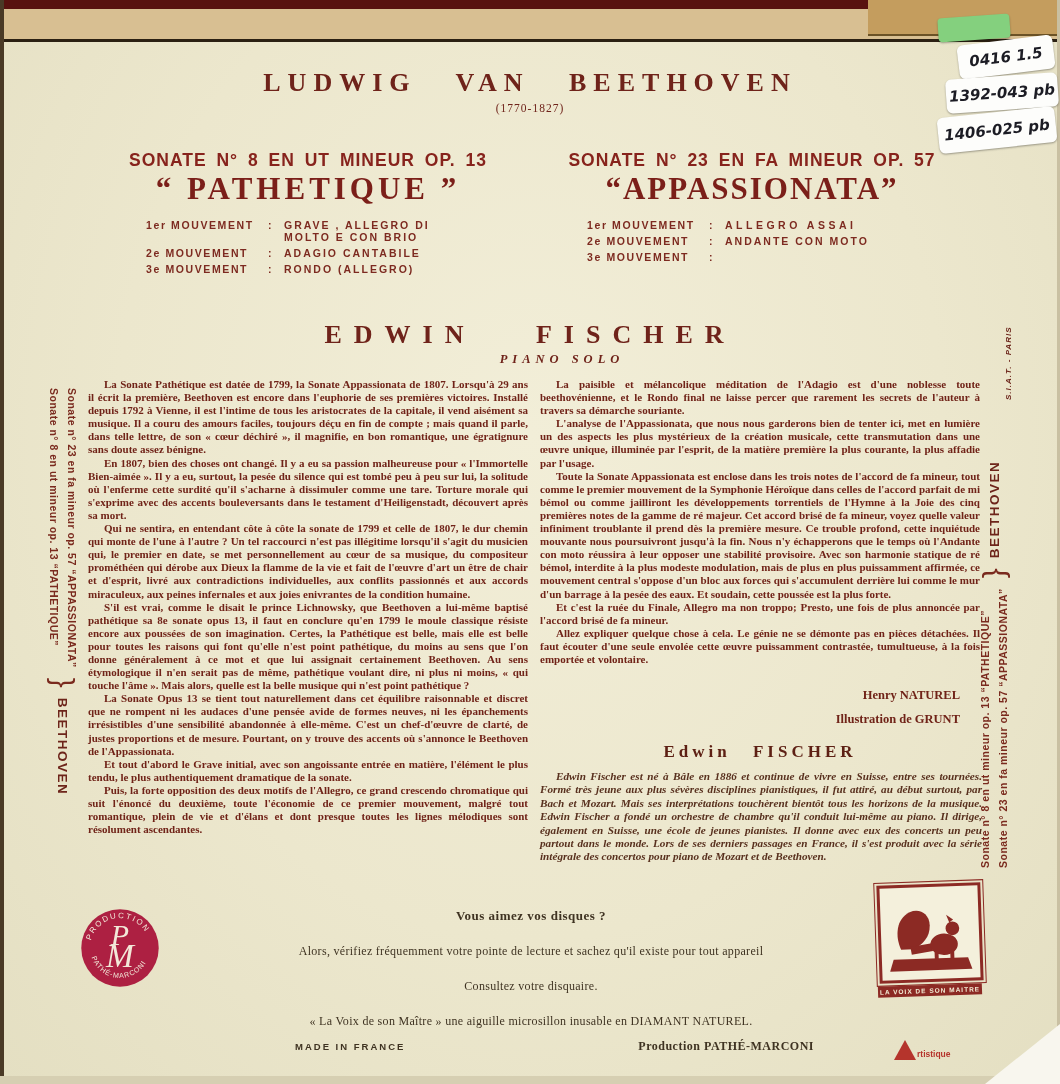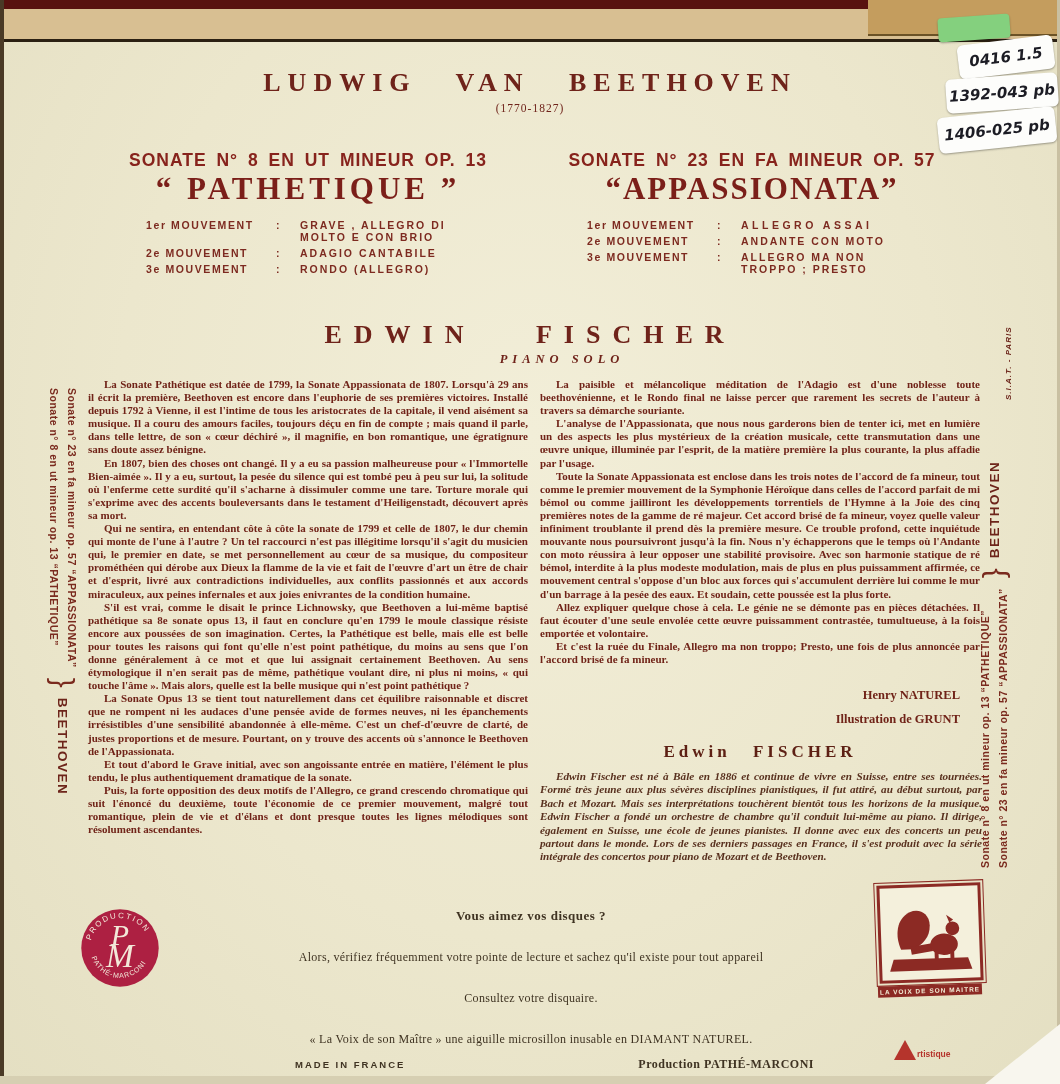--- a/index.html
+++ b/index.html
@@ -31,21 +31,21 @@
   .dates{position:absolute;left:0;top:102px;width:100%;text-align:center;color:#6f231a;font-size:11.5px;letter-spacing:1px;}
   
   .sonata{position:absolute;top:150px;width:440px;color:#84221b;}
   .sonata.left{left:88px;}
   .sonata.right{left:532px;}
   .sonata-title{font-family:"Liberation Sans", sans-serif;font-weight:700;font-size:17.5px;letter-spacing:1px;word-spacing:4px;text-align:center;color:#87231c;}
   .nickname{text-align:center;font-size:31px;font-weight:700;letter-spacing:4px;color:#7b1f19;}
   .movements{margin:12px auto 0 auto;font-family:"Liberation Sans", sans-serif;font-size:10.5px;letter-spacing:1.6px;color:#7d2a20;font-weight:700;}
   .sonata.left .movements{width:324px;}
   .sonata.right .movements{width:330px;}
-  .mv-row{display:grid;grid-template-columns:116px 10px auto;column-gap:14px;margin-bottom:4px;}
+  .mv-row{display:grid;grid-template-columns:116px 10px auto;column-gap:6px;margin-bottom:4px;}
   .mv-val{letter-spacing:2px;}
   
   .performer-name{position:absolute;left:0;top:320px;width:100%;text-align:center;color:#6f231a;
     font-size:26px;font-weight:700;letter-spacing:12px;word-spacing:42px;}
   .performer-role{position:absolute;left:0;top:352px;width:100%;text-align:center;color:#6f231a;
     font-style:italic;font-size:12.5px;letter-spacing:5px;font-weight:700;margin-left:32px;}
   
   .col{position:absolute;top:378px;width:440px;color:#702318;font-size:11px;line-height:13.1px;
     text-align:justify;font-weight:700;}
   .col-left{left:88px;}
@@ -65,21 +65,21 @@
   .spine .brace{font-size:30px;font-weight:400;line-height:1;}
   .spine .composer-name{font-size:13.5px;letter-spacing:1.5px;color:#6d241a;}
   .spine-left{left:92px;top:388px;transform:rotate(90deg);transform-origin:0 0;}
   .spine-right{left:965px;top:868px;transform:rotate(-90deg);transform-origin:0 0;}
   .siat{position:absolute;left:1004px;top:400px;transform:rotate(-90deg);transform-origin:0 0;
     width:95px;font-family:"Liberation Sans", sans-serif;font-size:8px;font-style:italic;font-weight:700;
     letter-spacing:1px;color:#6b241a;white-space:nowrap;}
   
   .footer{position:absolute;left:248px;top:908px;width:566px;color:#3f3322;text-align:center;}
   .f-question{font-size:13px;font-weight:700;letter-spacing:0.5px;}
-  .f-line{margin-top:26px;font-size:12px;letter-spacing:0.3px;}
+  .f-line{margin-top:20px;font-size:12px;letter-spacing:0.3px;}
   .f-bottom{margin-top:10px;display:flex;justify-content:space-between;align-items:baseline;margin-left:47px;}
   .f-made{font-family:"Liberation Sans", sans-serif;font-size:9.5px;font-weight:700;letter-spacing:2px;}
   .f-prod{font-size:12px;font-weight:700;letter-spacing:0.5px;}
   
   .pm-logo{position:absolute;left:76px;top:904px;width:88px;height:88px;}
   .hmv{position:absolute;left:878px;top:884px;width:104px;height:118px;}
   .hmv-box{width:98px;height:92px;border:3px solid #8c2a24;outline:1px solid #8c2a24;outline-offset:2px;
     background:#f4f0dc;display:flex;align-items:flex-end;justify-content:center;transform:rotate(-2deg);}
   .hmv-banner{margin-top:3px;transform:rotate(-2deg);background:#8c2a24;color:#f3ecd6;text-align:center;
     font-family:"Liberation Sans", sans-serif;font-size:6.5px;font-weight:700;letter-spacing:1px;
@@ -143,43 +143,42 @@
         <span class="mv-val" style="letter-spacing:3.5px;">ALLEGRO ASSAI</span>
       </div>
       <div class="mv-row">
         <span><span>2e</span> <span>MOUVEMENT</span></span>
         <span>:</span>
         <span class="mv-val">ANDANTE CON MOTO</span>
       </div>
       <div class="mv-row">
         <span><span>3e</span> <span>MOUVEMENT</span></span>
         <span>:</span>
-        <span class="mv-val">ALLEGRO MA NON TROPPO ; PRESTO</span>
       </div>
     </div>
   </div>
 
   <div class="performer-name">EDWIN FISCHER</div>
   <div class="performer-role">PIANO SOLO</div>
 
   <div class="col col-left">
     <p>La Sonate Pathétique est datée de 1799, la Sonate Appassionata de 1807. Lorsqu'à 29 ans il écrit la première, Beethoven est encore dans l'euphorie de ses premières victoires. Installé depuis 1792 à Vienne, il est l'intime de tous les aristocrates de la capitale, il vend aisément sa musique. Il a couru des amours faciles, toujours déçu en fin de compte ; mais quand il parle, dans telle lettre, de son « cœur déchiré », il magnifie, en bon romantique, une égratignure sans doute assez bénigne.</p>
     <p>En 1807, bien des choses ont changé. Il y a eu sa passion malheureuse pour « l'Immortelle Bien-aimée ». Il y a eu, surtout, la pesée du silence qui est tombé peu à peu sur lui, la solitude où l'enferme cette surdité qu'il s'acharne à dissimuler comme une tare. Torture morale qui s'exprime avec des accents bouleversants dans le testament d'Heiligenstadt, découvert après sa mort.</p>
     <p>Qui ne sentira, en entendant côte à côte la sonate de 1799 et celle de 1807, le dur chemin qui monte de l'une à l'autre ? Un tel raccourci n'est pas illégitime lorsqu'il s'agit du musicien qui, le premier en date, se met personnellement au cœur de sa musique, du compositeur prométhéen qui dérobe aux Dieux la flamme de la vie et fait de l'œuvre d'art un être de chair et d'esprit, livré aux contradictions individuelles, aux conflits passionnés et aux accords miraculeux, aux peines infernales et aux joies enivrantes de la condition humaine.</p>
     <p>S'il est vrai, comme le disait le prince Lichnowsky, que Beethoven a lui-même baptisé pathétique sa 8e sonate opus 13, il faut en conclure qu'en 1799 le moule classique résiste encore aux poussées de son imagination. Certes, la Pathétique est belle, mais elle est belle pour toutes les raisons qui font qu'elle n'est point pathétique, du moins au sens que l'on donne généralement à ce mot et que lui assignait certainement Beethoven. Au sens étymologique il n'en serait pas de même, pathétique voulant dire, ni plus ni moins, « qui touche l'âme ». Mais alors, quelle est la belle musique qui n'est point pathétique ?</p>
     <p>La Sonate Opus 13 se tient tout naturellement dans cet équilibre raisonnable et discret que ne rompent ni les audaces d'une pensée avide de formes neuves, ni les épanchements irrésistibles d'une sensibilité abandonnée à elle-même. C'est un chef-d'œuvre de clarté, de justes proportions et de mesure. Pourtant, on y trouve des accents où s'annonce le Beethoven de l'Appassionata.</p>
     <p>Et tout d'abord le Grave initial, avec son angoissante entrée en matière, l'élément le plus tendu, le plus authentiquement dramatique de la sonate.</p>
     <p>Puis, la forte opposition des deux motifs de l'Allegro, ce grand crescendo chromatique qui suit l'énoncé du deuxième, toute l'économie de ce premier mouvement, malgré tout romantique, plein de vie et d'élans et dont presque toutes les lignes mélodiques sont résolument ascendantes.</p>
   </div>
   <div class="col col-right">
     <p>La paisible et mélancolique méditation de l'Adagio est d'une noblesse toute beethovénienne, et le Rondo final ne laisse percer que rarement les secrets de l'auteur à travers sa démarche souriante.</p>
     <p>L'analyse de l'Appassionata, que nous nous garderons bien de tenter ici, met en lumière un des aspects les plus mystérieux de la création musicale, cette transmutation dans une œuvre unique, illuminée par l'esprit, de la matière première la plus courante, la plus affadie par l'usage.</p>
     <p>Toute la Sonate Appassionata est enclose dans les trois notes de l'accord de fa mineur, tout comme le premier mouvement de la Symphonie Héroïque dans celles de l'accord parfait de mi bémol ou comme jailliront les développements torrentiels de l'Hymne à la Joie des cinq premières notes de la gamme de ré majeur. Cet accord brisé de fa mineur, voyez quelle valeur infiniment troublante il prend dès la première mesure. Ce trouble profond, cette inquiétude mouvante nous poursuivront jusqu'à la fin. Nous n'y échapperons que le temps où l'Andante con moto réussira à leur opposer une stabilité provisoire. Avec son harmonie statique de ré bémol, interdite à la plus modeste modulation, mais de plus en plus puissamment affirmée, ce mouvement central s'oppose d'un bloc aux forces qui s'accumulent derrière lui comme le mur d'un barrage à la pesée des eaux. Et soudain, cette poussée est la plus forte.</p>
+    <p>Et c'est la ruée du Finale, Allegro ma non troppo; Presto, une fois de plus annoncée par l'accord brisé de fa mineur.</p>
     <p>Allez expliquer quelque chose à cela. Le génie ne se démonte pas en pièces détachées. Il faut écouter d'une seule envolée cette œuvre puissamment contrastée, tumultueuse, à la fois emportée et volontaire.</p>
-    <p>Et c'est la ruée du Finale, Allegro ma non troppo; Presto, une fois de plus annoncée par l'accord brisé de fa mineur.</p>
   </div>
 
   <div class="credits">
     <div>Henry NATUREL</div>
     <div class="c2">Illustration de GRUNT</div>
   </div>
 
   <div class="bio-heading">Edwin FISCHER</div>
   <div class="bio">
     <p>Edwin Fischer est né à Bâle en 1886 et continue de vivre en Suisse, entre ses tournées. Formé très jeune aux plus sévères disciplines pianistiques, il fut attiré, au début surtout, par Bach et Mozart. Mais ses interprétations touchèrent bientôt tous les horizons de la musique. Edwin Fischer a fondé un orchestre de chambre qu'il conduit lui-même au piano. Il dirige, également en Suisse, une école de jeunes pianistes. Il donne avec eux des concerts un peu partout dans le monde. Lors de ses derniers passages en France, il s'est produit avec la série intégrale des concertos pour piano de Mozart et de Beethoven.</p>

